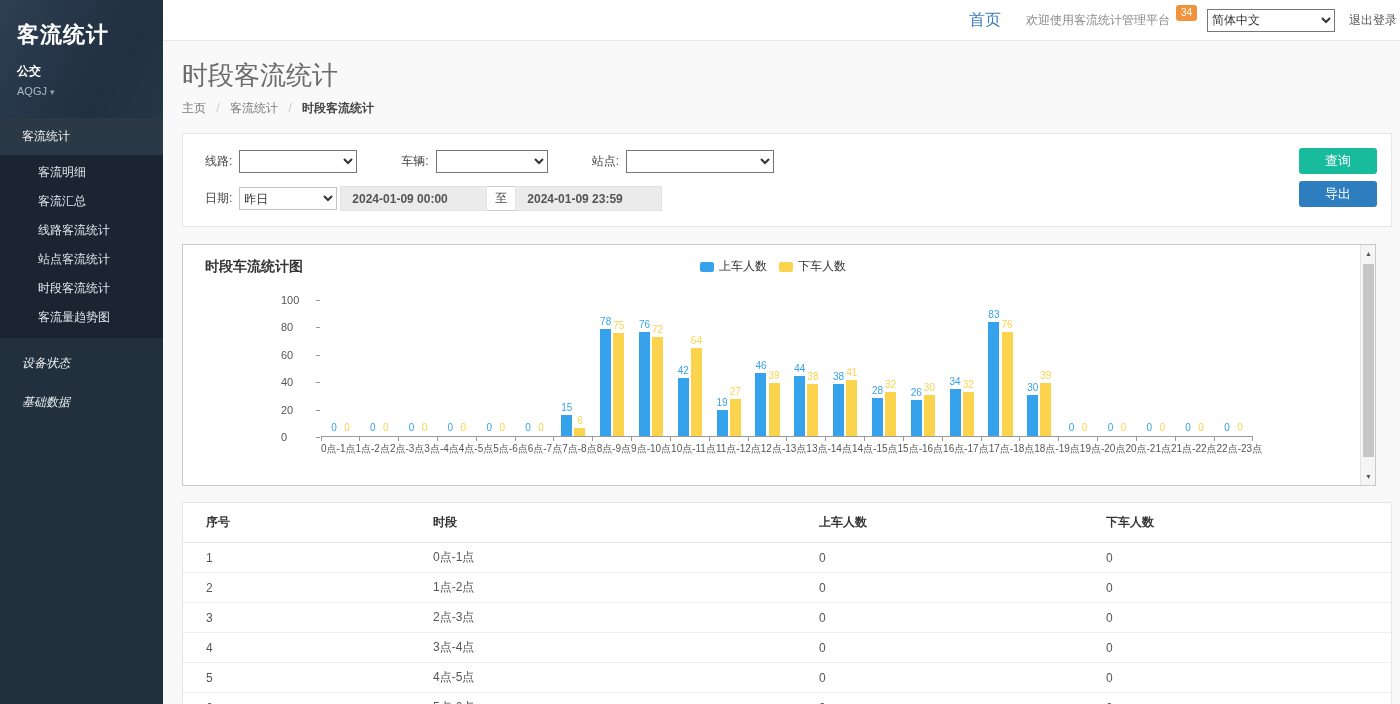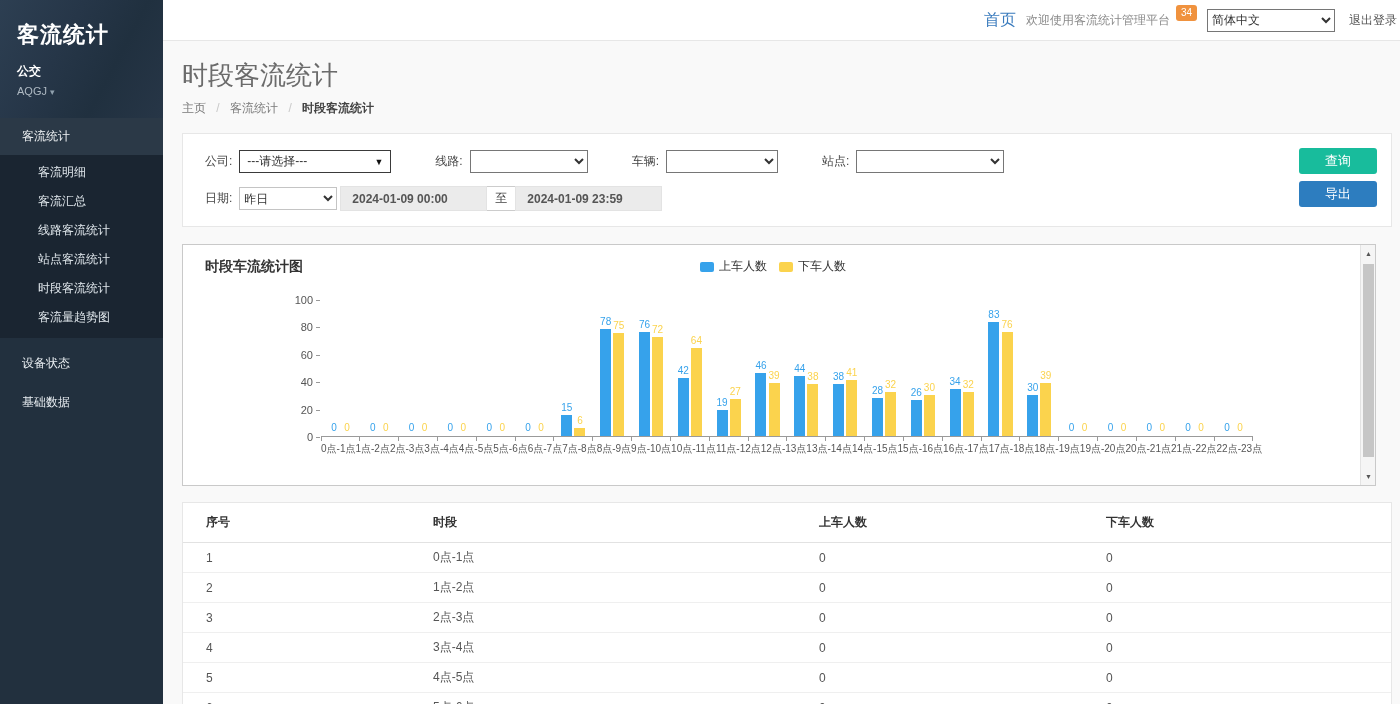--- a/index.html
+++ b/index.html
@@ -10,27 +10,27 @@
   .sidebar { position:fixed; left:0; top:0; width:163px; height:704px; background:#22303e; z-index:5; }
   .sidebar-header { height:118px; padding:20px 0 0 17px;
     background:linear-gradient(118deg,#2d3f52 0%, #263648 38%, #20303f 66%, #273647 100%); }
   .sidebar-title { color:#fff; font-size:22px; font-weight:bold; letter-spacing:1px; }
   .sidebar-org { color:#fff; font-size:12px; font-weight:bold; margin-top:13px; }
   .sidebar-user { color:#aeb9c2; font-size:11px; margin-top:5px; }
   .sidebar-user .caret { font-size:9px; margin-left:3px; color:#8fa0ad; }
   .menu-group-header { background:#2b3947; color:#f0f3f5; font-size:12px; padding:10px 0 10px 22px; cursor:pointer; }
   .submenu { background:#1a2531; padding:3px 0 6px 0; }
   .submenu-item { color:#e2e9ee; font-size:12px; padding:6px 0 6px 38px; cursor:pointer; }
-  .menu-item-plain { color:#e9eef2; font-size:12px; padding:11px 4px 11px 22px; cursor:pointer; }
+  .menu-item-plain { color:#e9eef2; font-size:12px; padding:11px 4px 11px 22px; cursor:pointer;font-style:italic; }
   .menu-item-plain.first { margin-top:6px; }
 
   
   .topbar { margin-left:163px; height:41px; background:#fff; border-bottom:1px solid #e7e7e7;
     display:flex; align-items:center; justify-content:flex-end; padding-right:3px; }
-  .topbar-home { color:#3a7bbd; font-size:16px; margin-right:10px; cursor:pointer; }
+  .topbar-home { color:#3a7bbd; font-size:16px; margin-right:25px; cursor:pointer; }
   .topbar-welcome { color:#8a8a8a; font-size:12px; }
   .topbar-badge { background:#f0923e; color:#fff; font-size:10px; line-height:10px; padding:3px 5px;
     border-radius:3px; margin:-14px 10px 0 6px; }
   .topbar-select { width:128px; height:23px; font-size:12px; border:1px solid #767676; background:#fff;
     margin-right:14px; color:#333; }
   .topbar-logout { color:#555; font-size:12px; cursor:pointer; }
 
   
   .content { margin-left:163px; padding:0 8px 0 19px; }
   .page-title { font-size:26px; font-weight:normal; color:#6b6b6b; margin:17px 0 7px 0; }
@@ -71,21 +71,21 @@
   .legend-swatch { width:14px; height:10px; border-radius:2px; margin-right:5px; }
   .plot-area { position:absolute; left:138px; top:55px; width:932px; height:137px;
     border-bottom:1px solid #9a9a9a; display:flex; }
   .plot-area::before { content:''; position:absolute; left:0; bottom:-5px; width:1px; height:4px; background:#999; }
   .bar-group { flex:1; position:relative; display:flex; align-items:flex-end; justify-content:center; gap:2px; }
   .bar-group::after { content:''; position:absolute; right:-0.5px; bottom:-5px; width:1px; height:4px; background:#999; }
   .bar-col { display:flex; flex-direction:column; align-items:center; justify-content:flex-end; }
   .bar-val { font-size:10px; line-height:12px; margin-bottom:1px; }
   .bar-val.zero { margin-bottom:2px; }
   .bar { width:11px; }
-  .ytick { position:absolute; width:32px; text-align:right; font-size:11px; color:#555; }
+  .ytick { position:absolute; width:32px; font-size:11px; color:#555; }
   .ydash { position:absolute; width:4px; height:1px; background:#999; left:133px; }
   .xlabels { position:absolute; left:138px; top:197px; width:932px; display:flex; }
   .xlabel { flex:1; text-align:center; font-size:10px; color:#555; white-space:nowrap; }
   .xlabel:last-child { visibility:hidden; }
   .chart-scrollbar { position:absolute; right:0; top:0; width:15px; height:100%; background:#f5f5f5;
     border-left:1px solid #e3e3e3; }
   .scroll-arrow { position:absolute; left:0; width:15px; height:15px; display:flex; align-items:center;
     justify-content:center; font-size:7px; color:#555; cursor:pointer; }
   .scroll-arrow.up { top:1px; } .scroll-arrow.down { bottom:1px; }
   .scroll-thumb { position:absolute; left:2px; top:19px; width:11px; height:193px; background:#c6c6c6; cursor:grab; }
@@ -141,27 +141,20 @@
   <div class="breadcrumb">
     <span class="crumb">主页</span>
     <span class="crumb-sep">/</span>
     <span class="crumb">客流统计</span>
     <span class="crumb-sep">/</span>
     <span class="crumb-last">时段客流统计</span>
   </div>
 
   <section class="filter-panel">
     <div class="filter-row">
-      <div class="f-group">
-        <span class="f-label">公司:</span>
-        <div class="fake-select">
-          <span>---请选择---</span>
-          <span class="tri">▼</span>
-        </div>
-      </div>
       <div class="f-group">
         <span class="f-label">线路:</span>
         <select class="n-select sel-line"></select>
       </div>
       <div class="f-group">
         <span class="f-label">车辆:</span>
         <select class="n-select sel-vehicle"></select>
       </div>
       <div class="f-group">
         <span class="f-label">站点:</span>

